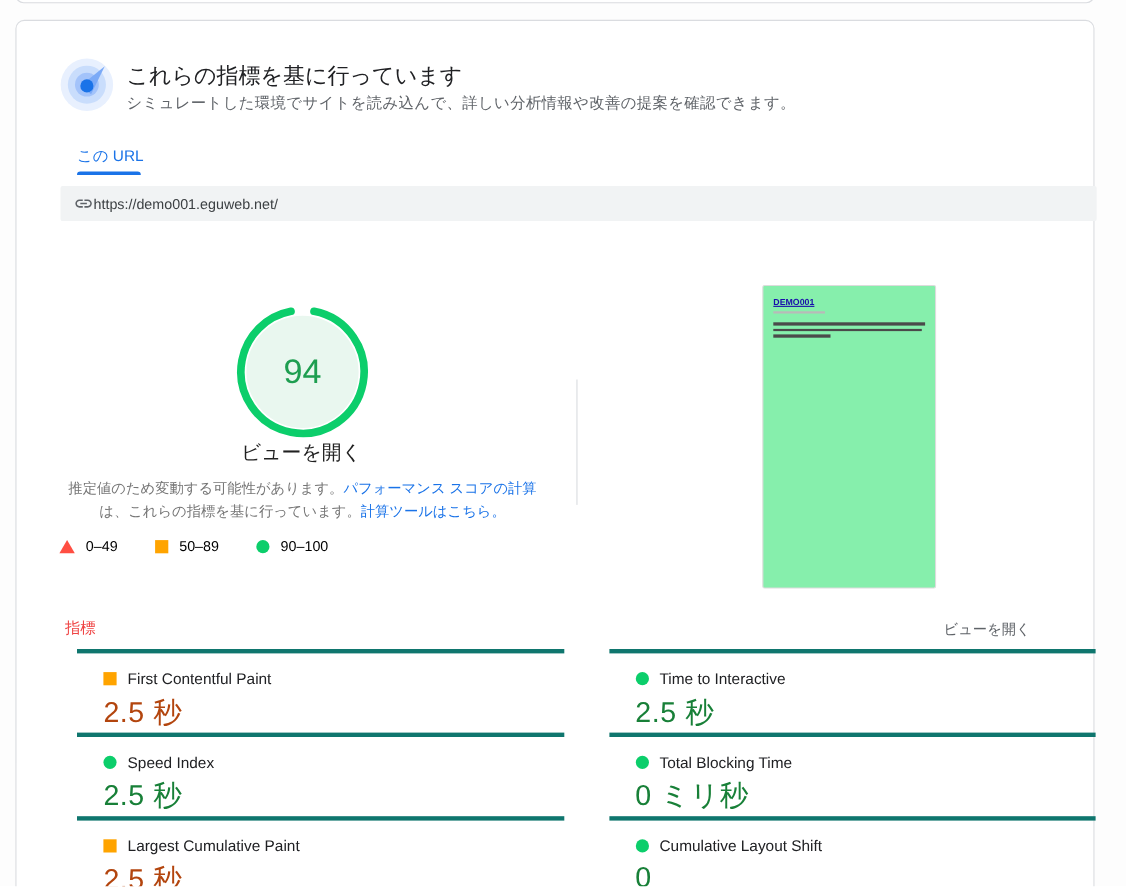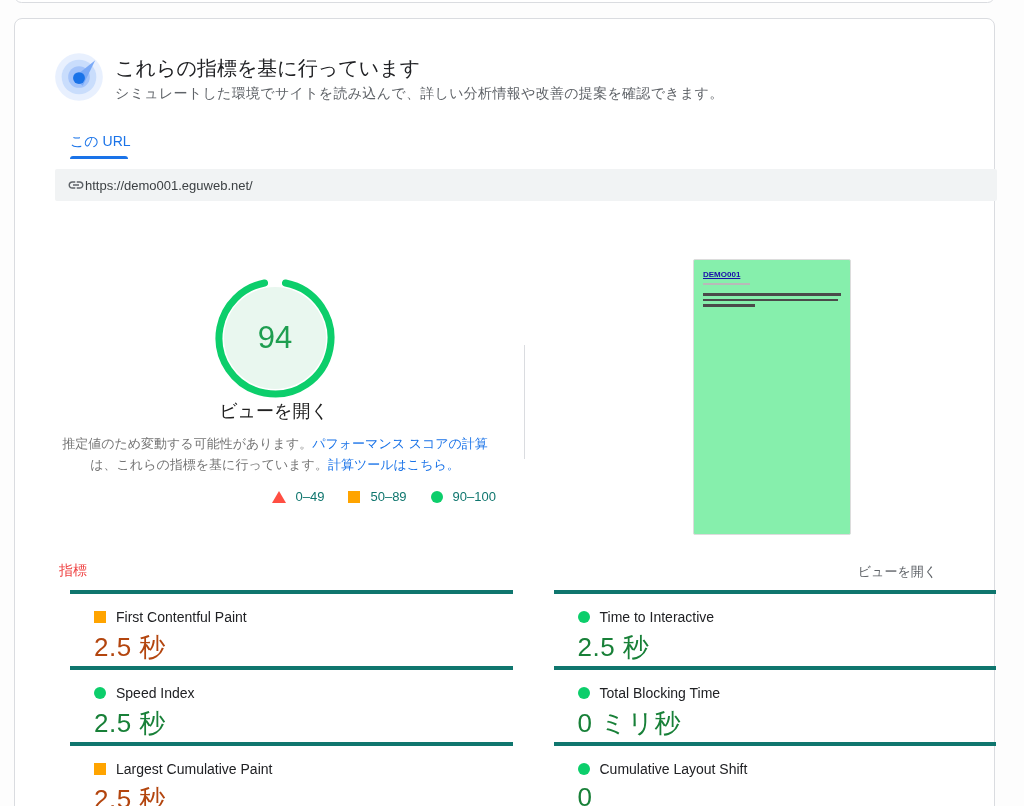--- a/index.html
+++ b/index.html
@@ -29,21 +29,21 @@
   .gauge-wrap { position:absolute; left:199px; top:258px; width:122px; height:122px; }
   .gauge-num { position:absolute; left:0; top:0; width:122px; height:122px; display:flex;
                align-items:center; justify-content:center; font-size:31px; color:#1e9e50; }
   .score-label { position:absolute; left:139px; top:380px; width:240px; text-align:center;
                  font-size:18px; color:#212121; }
   .disclaimer { position:absolute; left:39px; top:414px; width:442px; text-align:center;
                 font-size:13px; line-height:21px; color:#757575; }
   .disclaimer a { color:#1a73e8; text-decoration:none; cursor:pointer; }
 
   .legend { position:absolute; left:39px; top:470px; width:442px; display:flex;
-            justify-content:flex-end; gap:24px; font-size:13px; color:#0f766e; align-items:center; }
+            justify-content:flex-start; gap:34px; font-size:13px; color:#000000; align-items:center; }
   .legend-item { display:flex; align-items:center; gap:10px; }
   .shp-tri { width:0; height:0; border-left:7px solid transparent; border-right:7px solid transparent;
              border-bottom:12px solid #ff4e42; }
   .shp-sq  { width:12px; height:12px; background:#ffa400; }
   .shp-ci  { width:12px; height:12px; border-radius:50%; background:#0cce6b; }
 
   .v-divider { position:absolute; left:509px; top:326px; width:1px; height:114px; background:#dadce0; }
 
   .thumb { position:absolute; left:678px; top:240px; width:158px; height:276px;
            background:#86efac; border:1px solid #dcdcdc; border-radius:2px; padding:10px 9px; cursor:pointer; }

